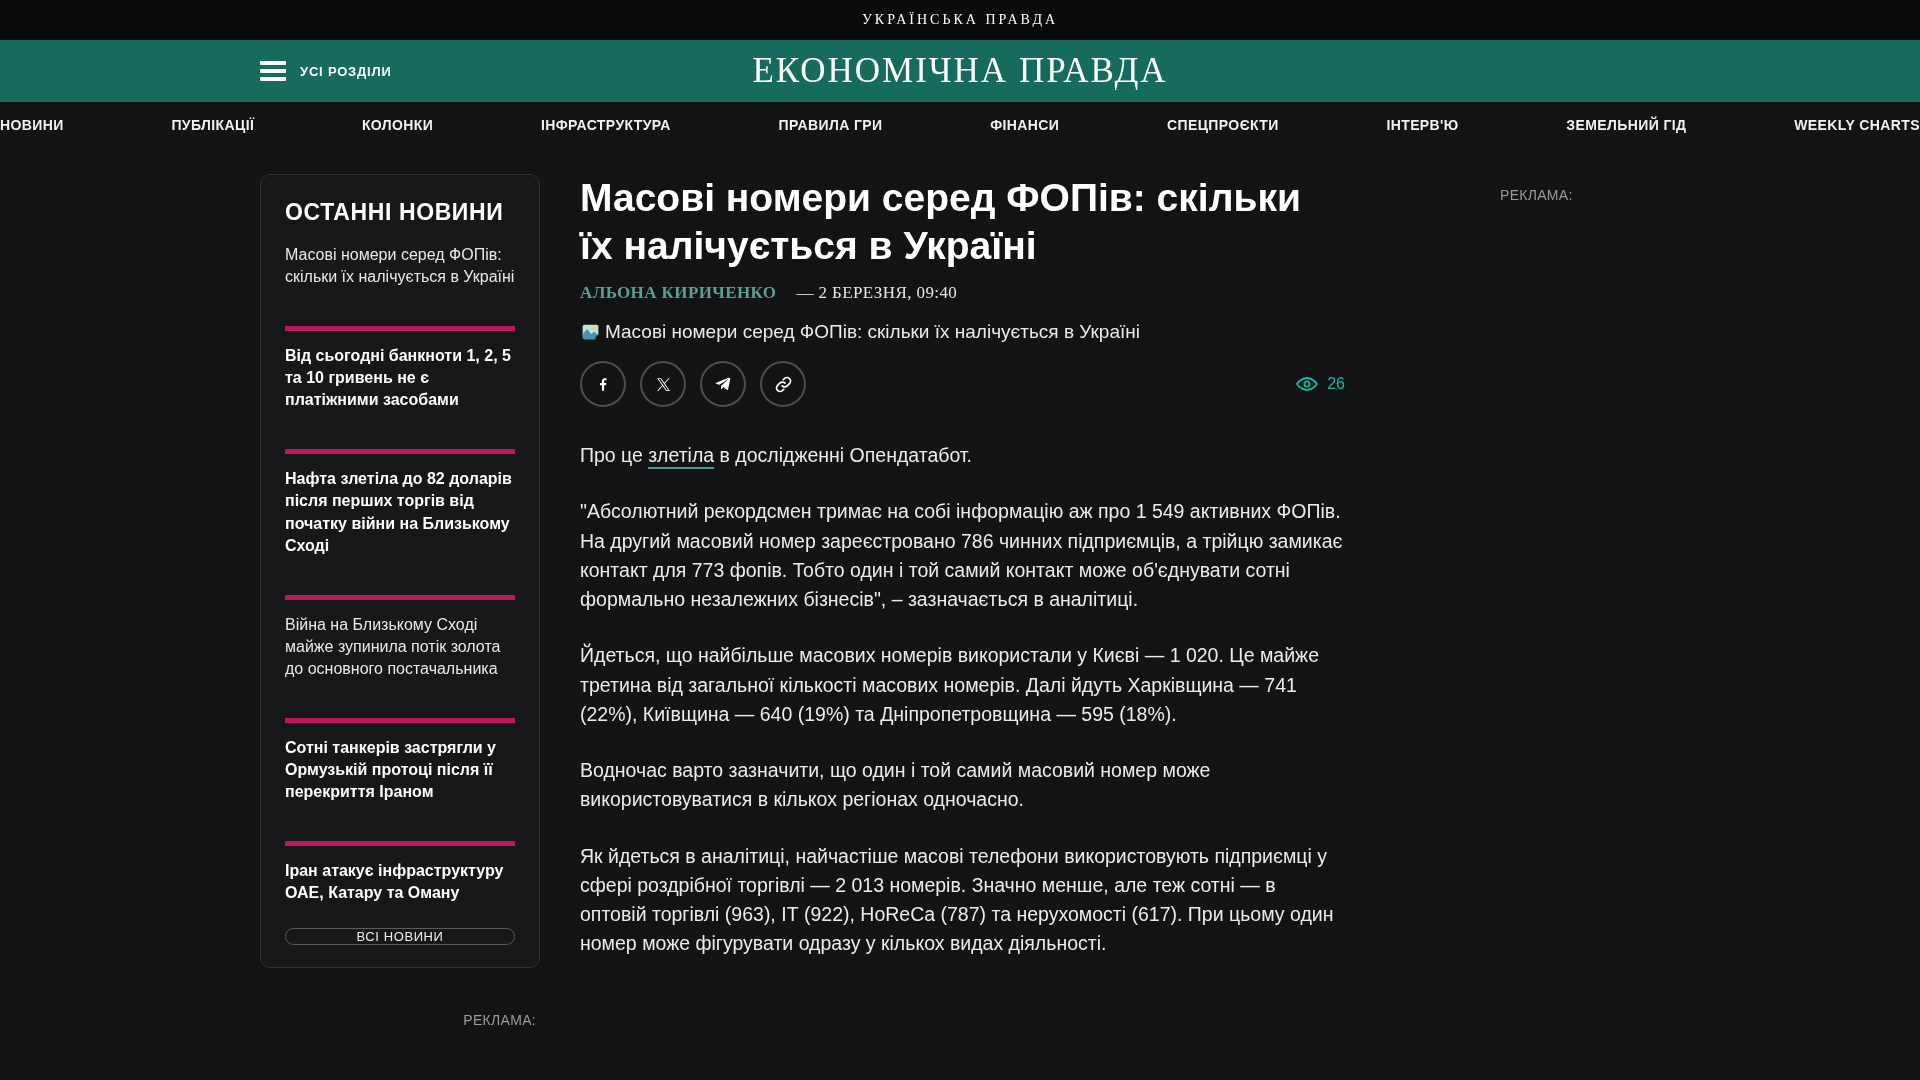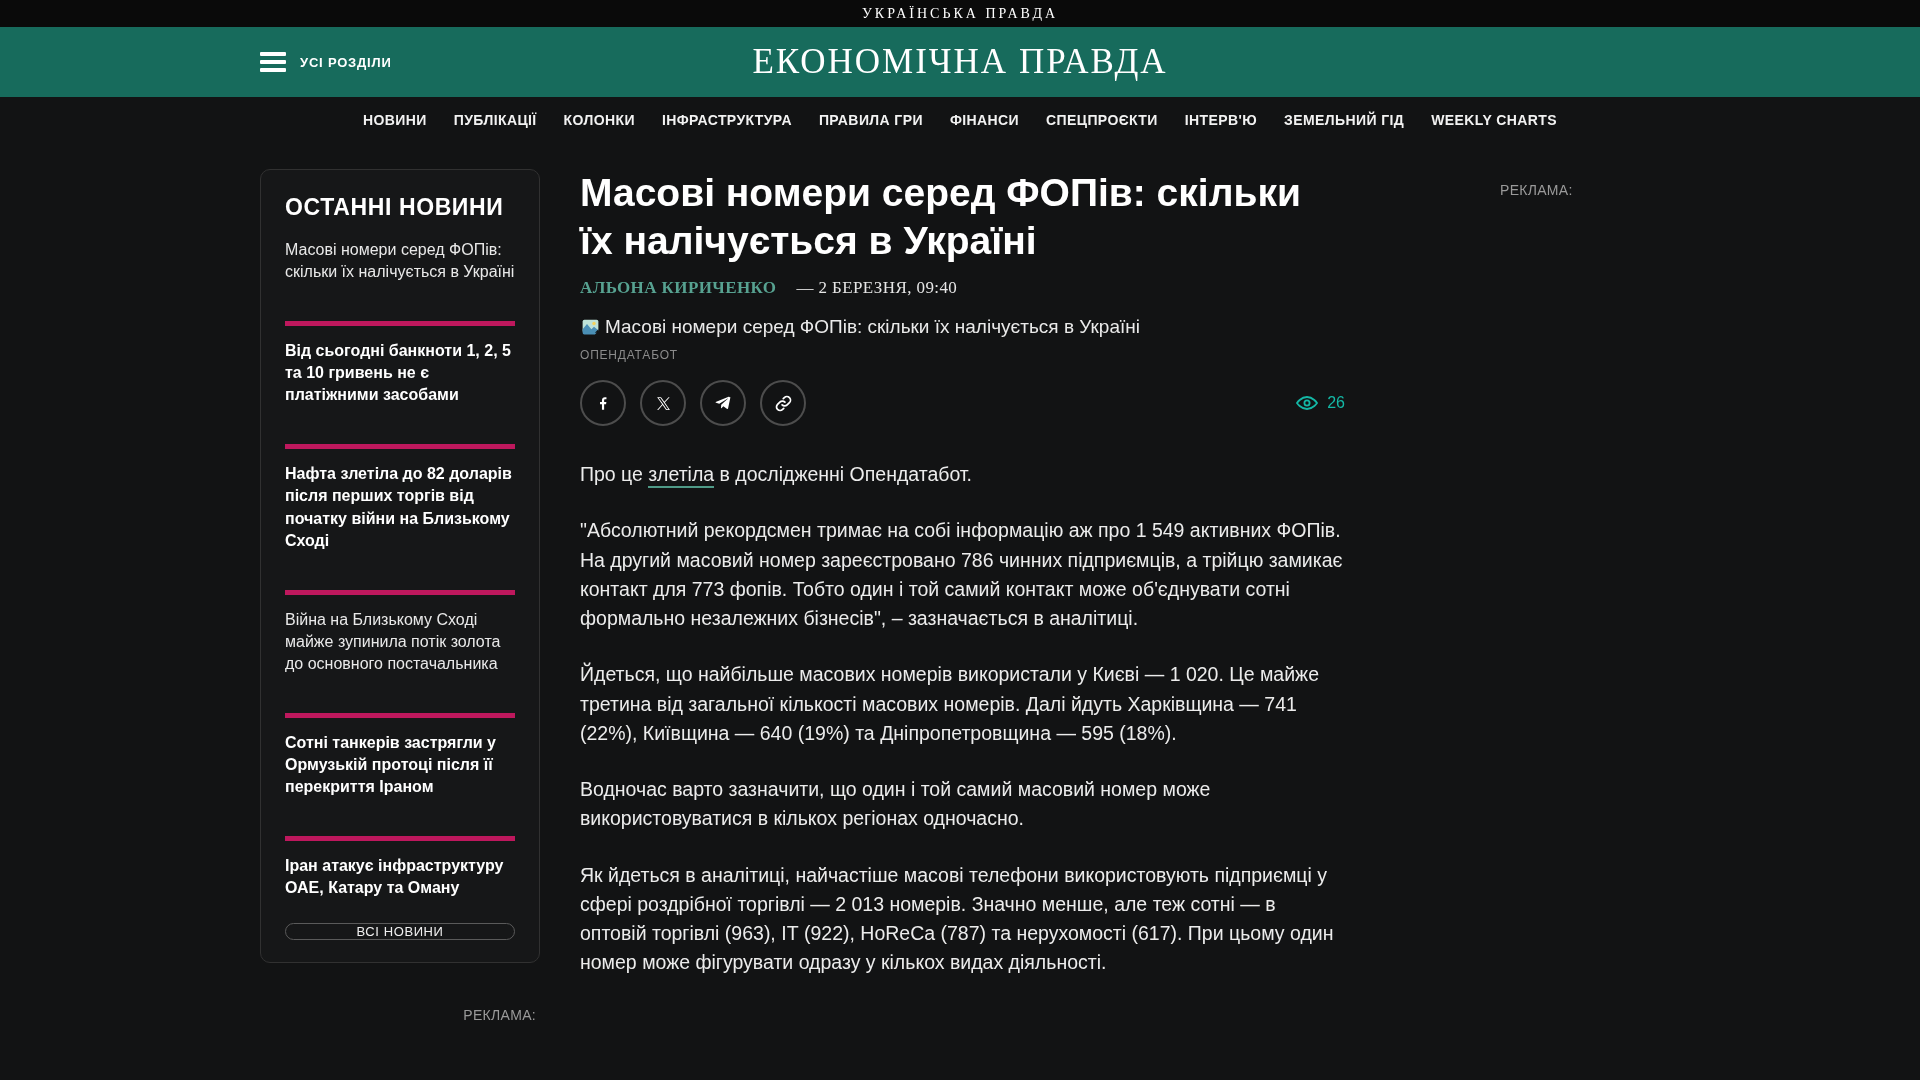--- a/index.html
+++ b/index.html
@@ -5,30 +5,30 @@
   * { box-sizing: border-box; margin: 0; padding: 0; }
   html, body { width: 1920px; height: 1080px; }
   body {
     font-family: "Liberation Sans", sans-serif;
     background: #121314;
     color: #ececec;
     overflow: hidden;
   }
   
   .topbar {
-    height: 27px; background: #0a0a0a;
+    height: 40px; background: #0a0a0a;
     display: flex; align-items: center; justify-content: center;
   }
   .topbar-brand {
     font-family: "Liberation Serif", serif;
     font-size: 14px; letter-spacing: 3px; color: #ffffff; cursor: pointer;
   }
   
   .header {
-    height: 70px; background: #176b5c; position: relative;
+    height: 62px; background: #176b5c; position: relative;
     display: flex; align-items: center; padding-left: 9px;
   }
   .header-left {
     position: absolute; left: 260px; display: flex; align-items: center; gap: 14px;
     color: #fff; cursor: pointer;
   }
   .burger { width: 26px; display: flex; flex-direction: column; gap: 4px; }
   .burger span { display: block; height: 4px; background: #fff; border-radius: 1px; }
   .menu-label { font-size: 13px; font-weight: 700; letter-spacing: .8px; }
   .logo {
@@ -42,21 +42,21 @@
   .search-btn { width: 30px; height: 30px; color: #fff; cursor: pointer; display:flex; align-items:center; }
   .pill {
     border-radius: 999px; font-size: 13px; font-weight: 700; letter-spacing: .5px;
     color: #fff; padding: 7px 15px; cursor: pointer; white-space: nowrap;
   }
   .pill.active { background: #141414; }
   .pill.ghost { border: 1px solid rgba(255,255,255,.45); }
   .pill.support { border: 1px solid rgba(255,255,255,.45); padding: 9px 28px; margin-left: 16px; }
   
   .navbar {
-    height: 46px; display: flex; align-items: center; justify-content: center; gap: 27px;
+    height: 46px; display: flex; align-items: center; justify-content: space-between; gap: 27px;
     background: #121314;
   }
   .nav-item {
     color: #f2f2f2; font-size: 14px; font-weight: 700; letter-spacing: .4px;
     cursor: pointer; white-space: nowrap;
   }
   
   .content { width: 1400px; margin: 26px auto 0; display: flex; align-items: flex-start; }
   .sidebar-col { width: 280px; flex: none; }
   .main-col { width: 765px; flex: none; margin-left: 40px; }
@@ -175,21 +175,20 @@
 
     <div class="image-row">
       <svg width="21" height="21" viewBox="0 0 24 24">
         <path fill="#bfe3d8" d="M3 5a2 2 0 0 1 2-2h14a2 2 0 0 1 2 2v9l-4 4H5a2 2 0 0 1-2-2z"></path>
         <path fill="#4a8fb5" d="M3 14l5-6 5 6 3-3 5 4v1l-4 4H5a2 2 0 0 1-2-2z"></path>
         <circle cx="16" cy="7.5" r="2" fill="#f4d35e"></circle>
         <path fill="#121314" d="M17 18l4-4v4z"></path>
       </svg>
       <span>Масові номери серед ФОПів: скільки їх налічується в Україні</span>
     </div>
-    <div class="caption">ОПЕНДАТАБОТ</div>
 
     <div class="share-row">
       <button class="share-btn">
         <svg width="18" height="18" viewBox="0 0 24 24" fill="currentColor">
           <path d="M13.5 21v-7.5h2.6l.4-3h-3V8.6c0-.9.3-1.5 1.6-1.5h1.5V4.4c-.3 0-1.2-.1-2.2-.1-2.2 0-3.8 1.4-3.8 3.9v2.3H8v3h2.6V21z"></path>
         </svg>
       </button>
       <button class="share-btn">
         <svg width="17" height="17" viewBox="0 0 24 24" fill="currentColor">
           <path d="M13.9 10.6 20.7 3h-1.6l-5.9 6.6L8.5 3H3l7.1 10.1L3 21h1.6l6.2-7 4.9 7H21l-7.1-10.4zm-2.2 2.5-.7-1L5.2 4.2h2.5l4.6 6.5.7 1 6 8.4h-2.5l-4.8-7z"></path>

